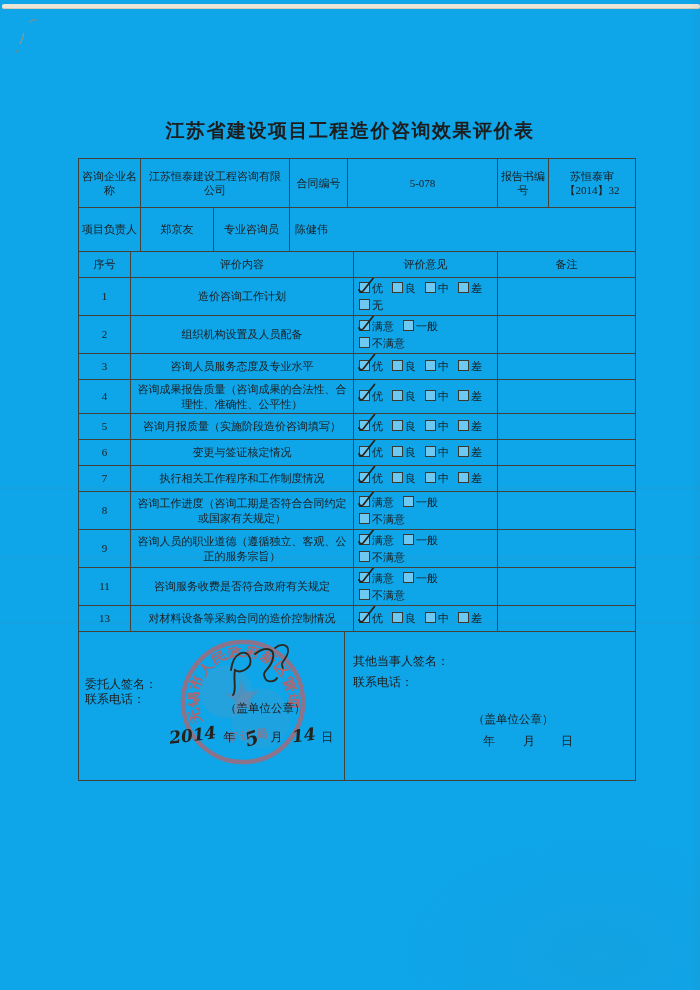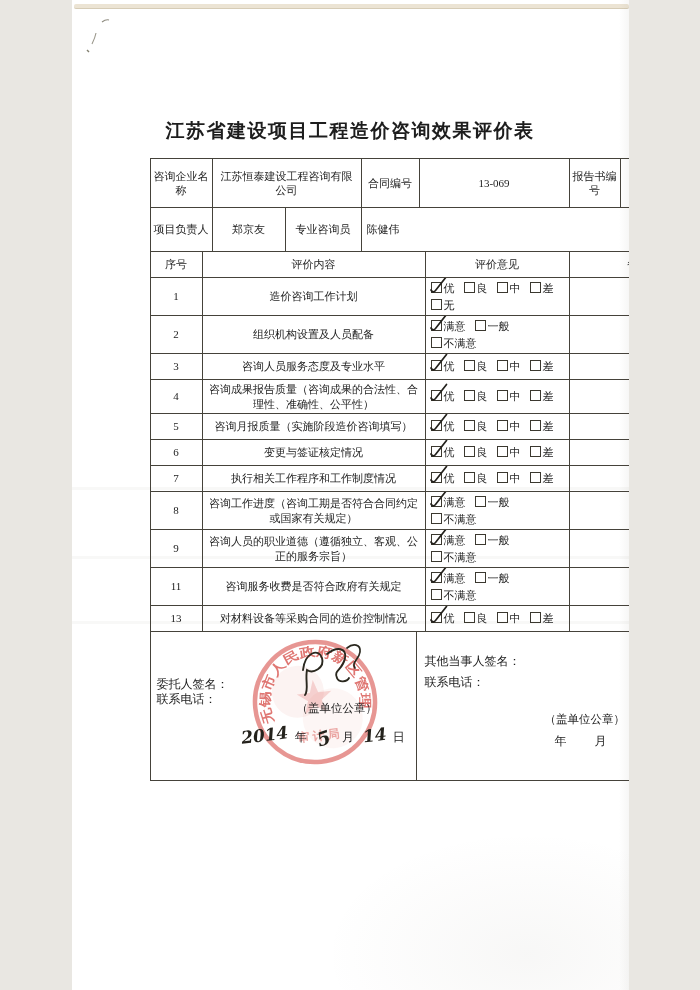--- a/index.html
+++ b/index.html
@@ -1,19 +1,19 @@
 <!DOCTYPE html>
 <html><head>
 <meta charset="utf-8">
 <style>
   html,body { margin:0; padding:0; }
   body { background:#e9e7e2; }
   .page {
-    position:relative; width:557px; height:990px; margin:0 auto;
-    background:#ffffff; overflow:hidden;
+    position:relative; width:700px; height:990px; margin:0 auto;
+    background:#0ea5e9; overflow:hidden;
     font-family:"Liberation Serif","DejaVu Serif",serif;
     color:#1d1d1d;
   }
   
   .scan-topline {
     position:absolute; top:4px; left:2px; right:0; height:4px;
     background:#ece4d4; border-bottom:1px solid #d6ccb6; border-radius:2px;
   }
   .pen-marks { position:absolute; left:8px; top:14px; }
   .streak { position:absolute; left:0; right:0; height:3px; background:rgba(120,112,95,.05); }
@@ -93,21 +93,21 @@
         <col style="width:58px">
           <col style="width:150px">
           <col style="width:51px">
           <col style="width:87px">
       </colgroup>
       <tbody>
           <tr>
         <td>咨询企业名称</td>
         <td colspan="2">江苏恒泰建设工程咨询有限公司</td>
         <td>合同编号</td>
-        <td>13-069</td>
+        <td>5-078</td>
         <td>报告书编号</td>
         <td>苏恒泰审【2014】32</td>
       </tr>
       <tr>
         <td>项目负责人</td>
         <td>郑京友</td>
         <td>专业咨询员</td>
         <td colspan="4" class="ta-l">陈健伟</td>
       </tr>
     </tbody>

